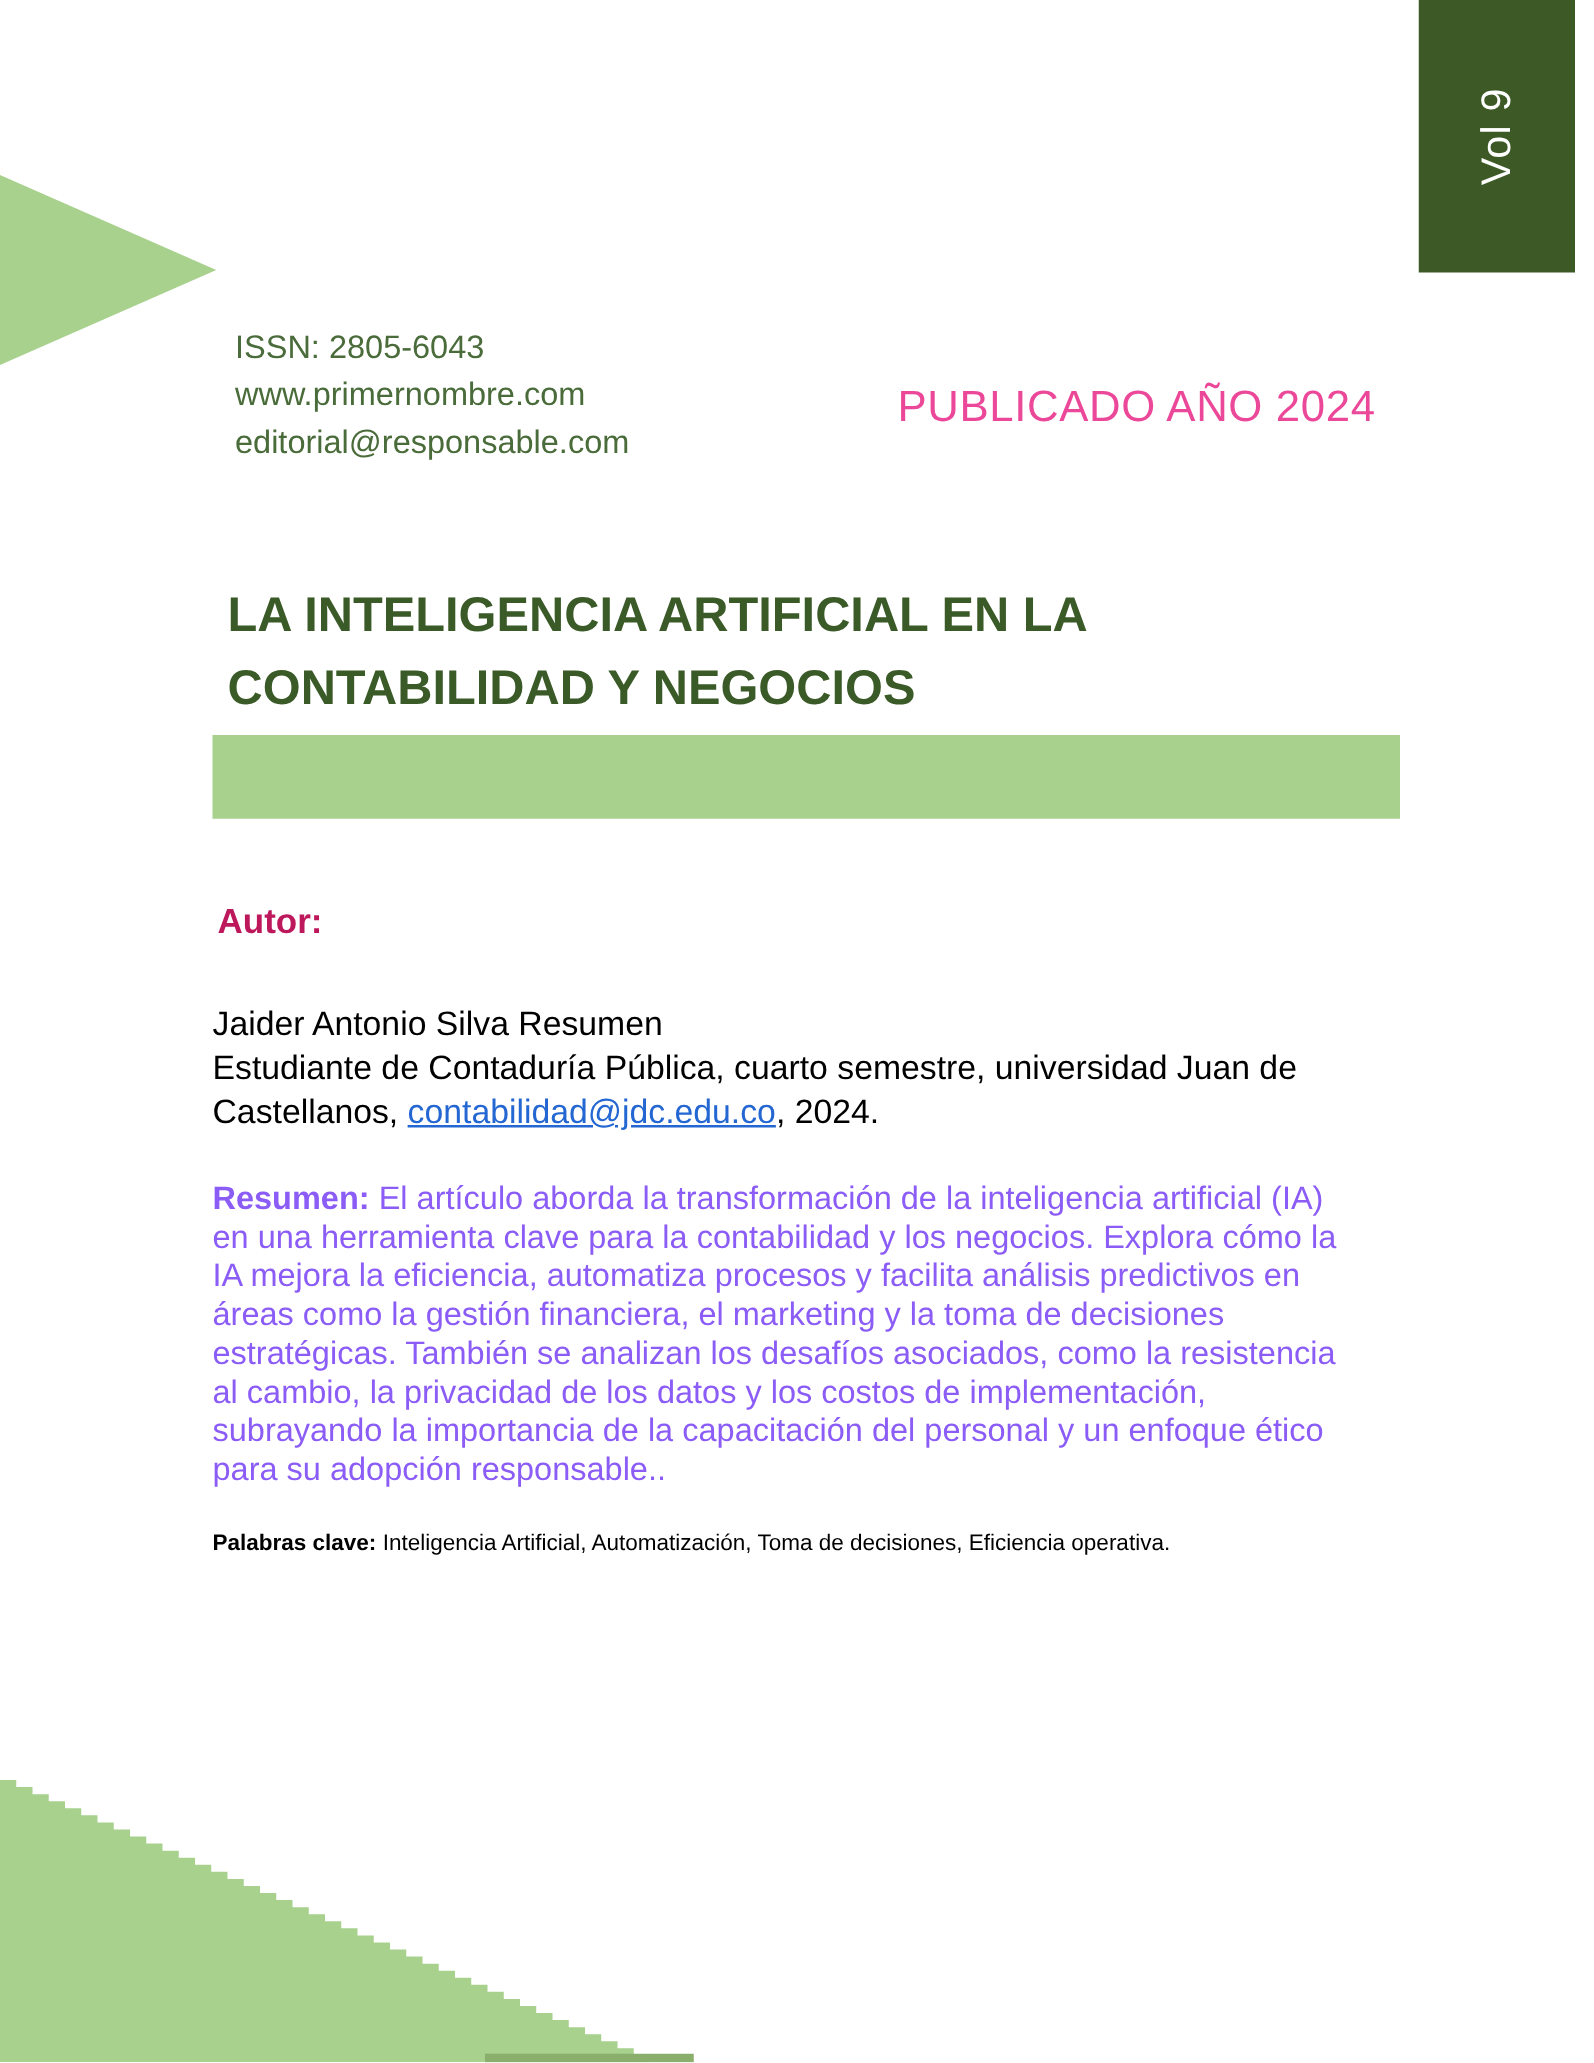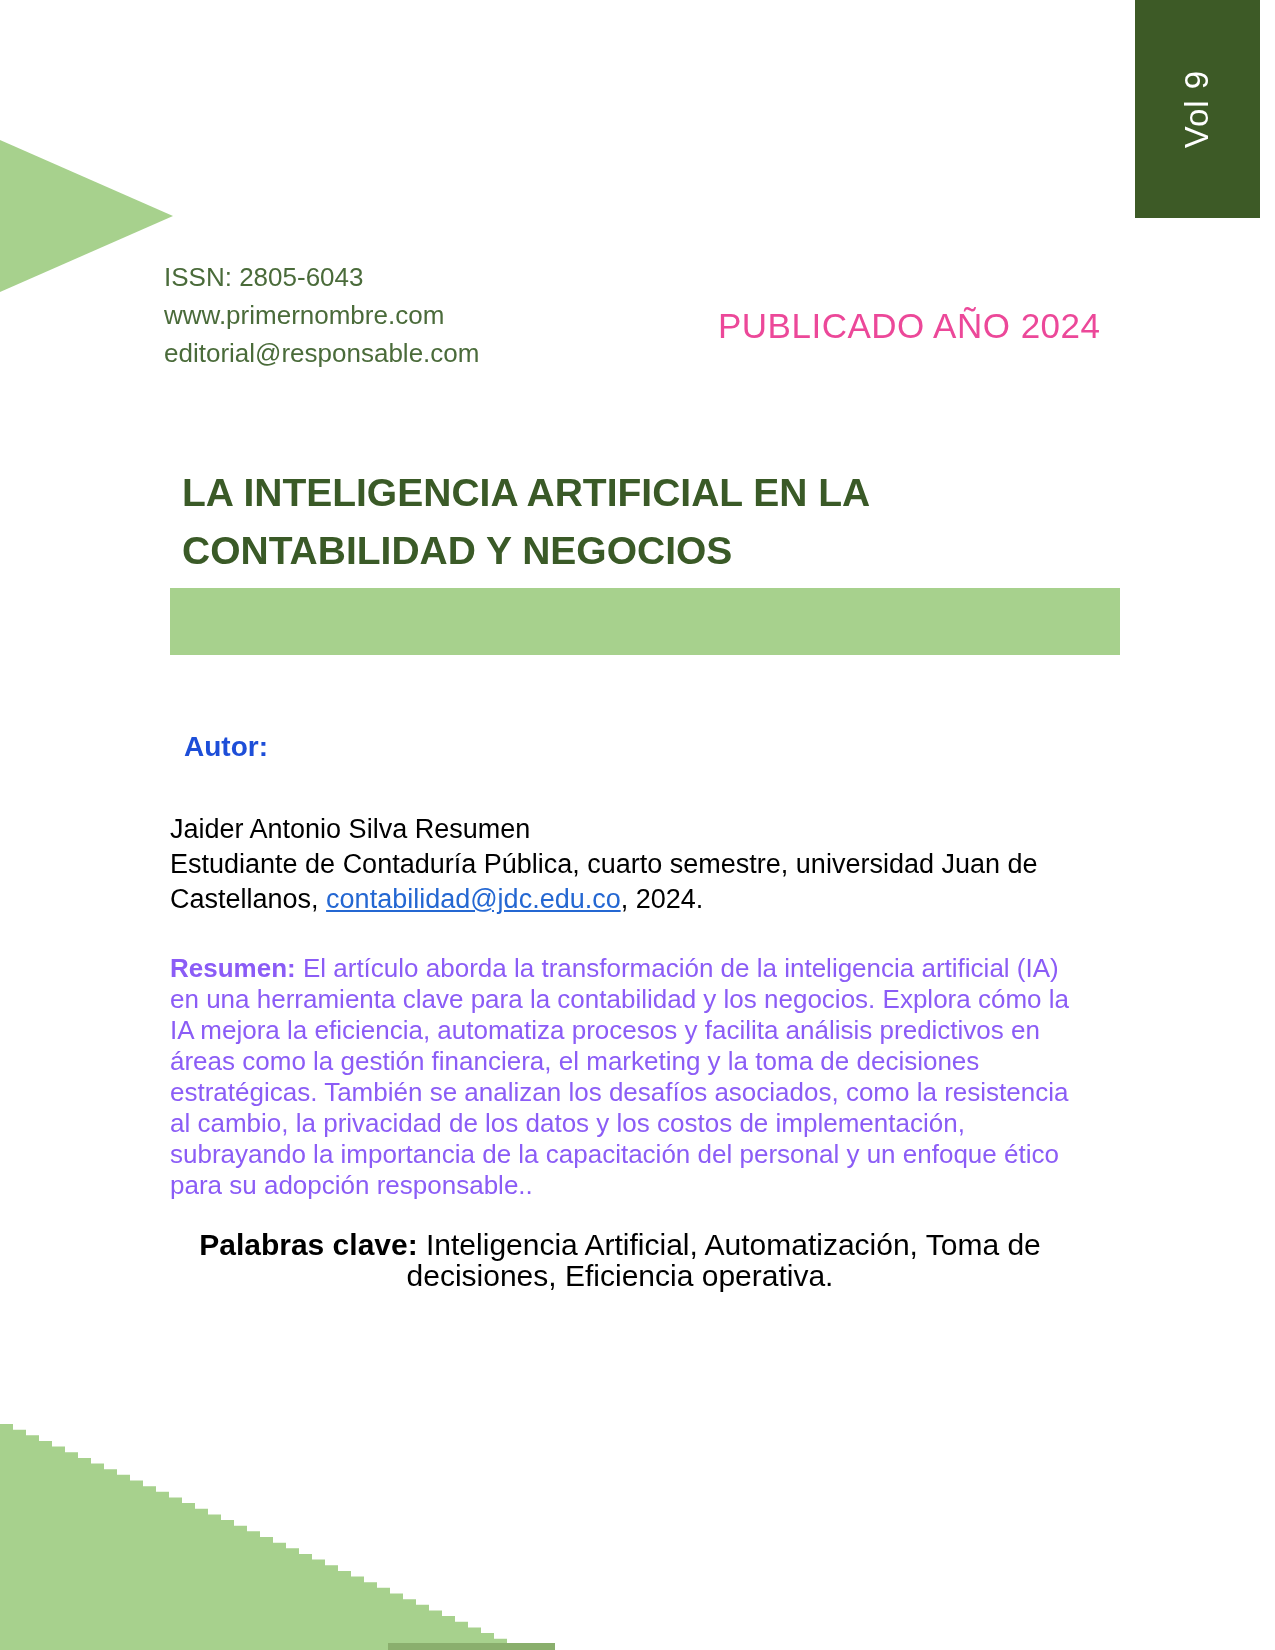--- a/index.html
+++ b/index.html
@@ -33,51 +33,51 @@
   }
   .bottom-wedge{
     position:absolute;left:0;top:1424px;width:520px;height:226px;
   }
   .bottom-accent{
     position:absolute;left:388px;bottom:0;width:167px;height:7px;
     background:#8aaf6d;
   }
   
   .issn-block{
-    position:absolute;left:164px;top:258px;
+    position:absolute;left:188px;top:258px;
     color:#4a6b3a;font-size:26px;line-height:38px;
   }
   .published{
     position:absolute;left:718px;top:306px;
     color:#ec4899;font-size:35px;letter-spacing:0.5px;white-space:nowrap;
   }
   .article-title{
     position:absolute;left:170px;top:452px;
     max-width:810px;
     margin:12px;
     color:#3a5a27;font-size:39px;font-weight:700;line-height:58px;
     letter-spacing:0px;
   }
   
   .content{
     position:absolute;left:170px;top:716px;width:900px;
   }
   .author-label{
-    margin:14px;font-size:28px;font-weight:700;line-height:34px;color:#1d4ed8;
+    margin:4px;font-size:28px;font-weight:700;line-height:34px;color:#be185d;
   }
   .author-block{
     margin:48px 0 0 0;font-size:27px;line-height:35px;color:#000;
   }
   .author-block .name{display:block;}
   a.email-link{color:#2467d2;text-decoration:underline;cursor:pointer;}
   .abstract{
     margin:36px 0 0 0;font-size:26px;line-height:31px;color:#8b5cf6;
   }
   .keywords{
-    margin:28px 0 0 0;font-size:30px;line-height:31px;color:#000;text-align:center;
+    margin:28px 0 0 0;font-size:18px;line-height:31px;color:#000;
   }
   b{font-weight:700;}
 </style>
 </head>
 <body>
 
 <div class="page">
 
   <div class="vol-badge">
     <span>Vol 9</span>

